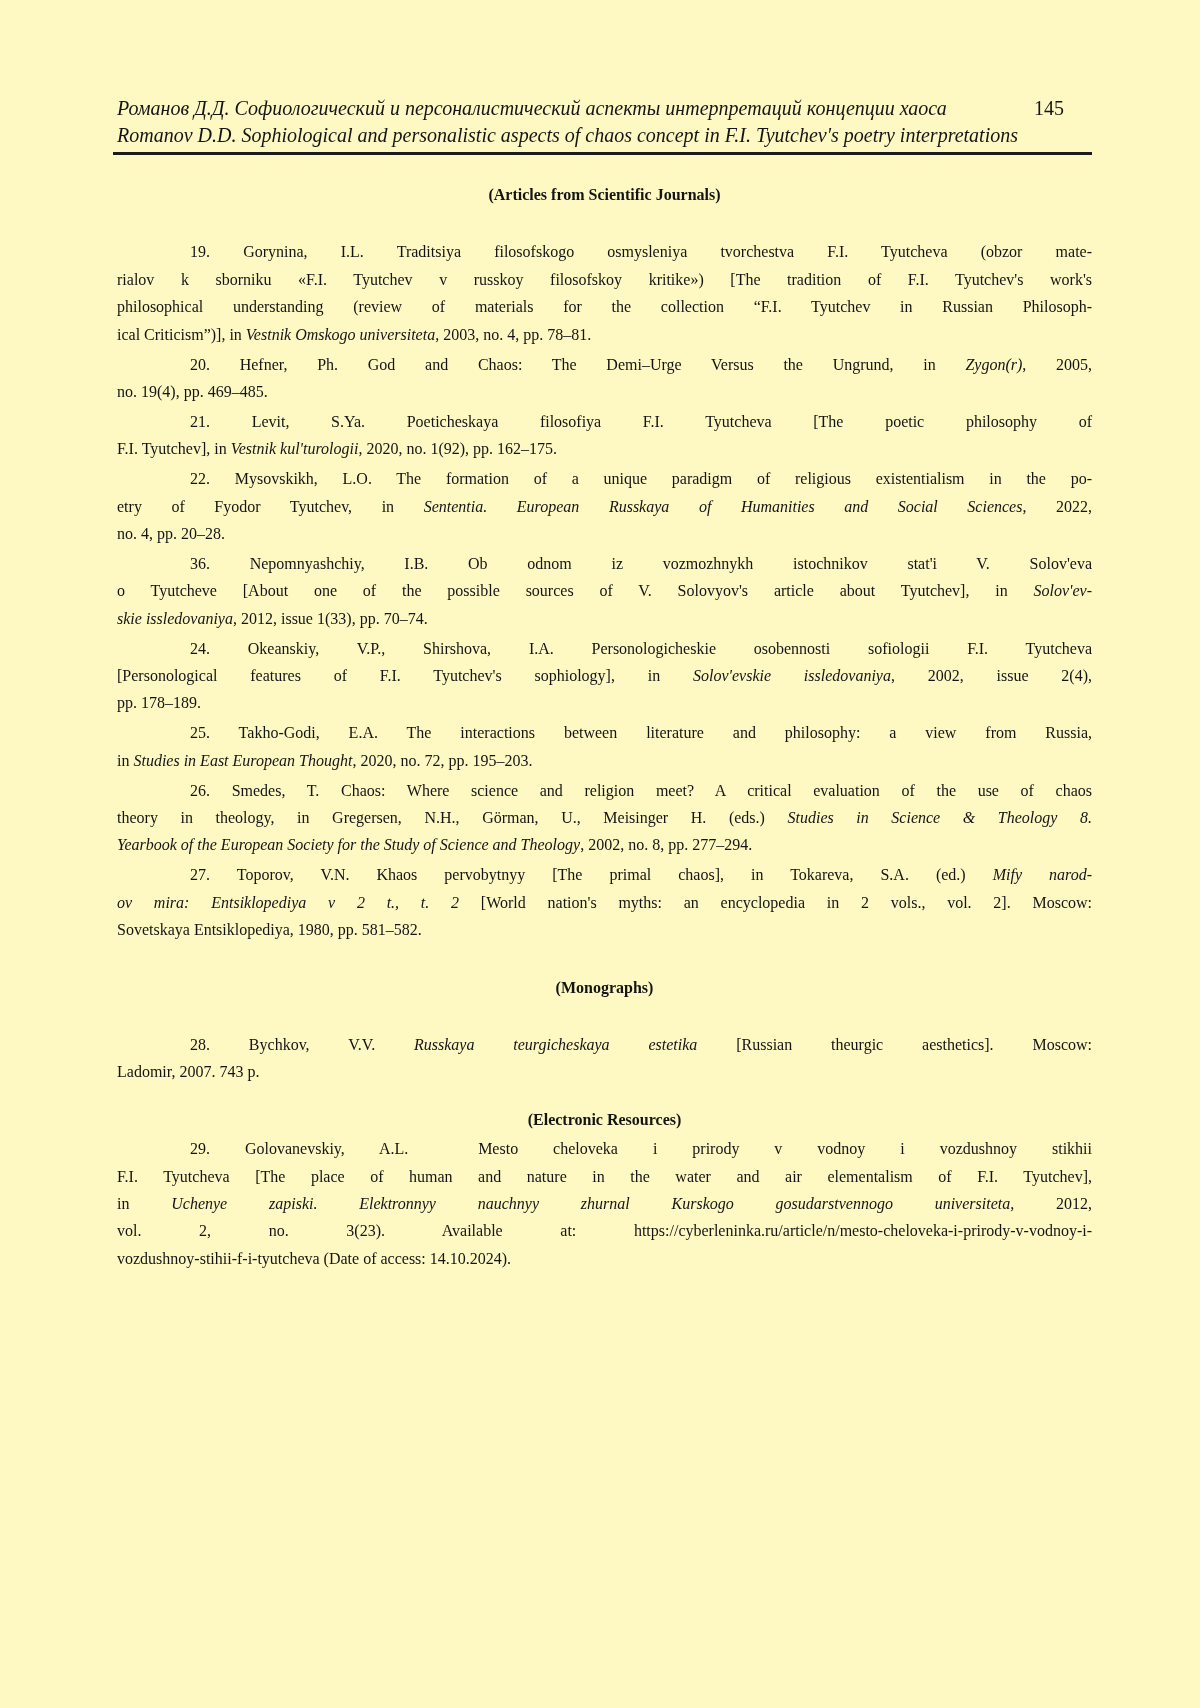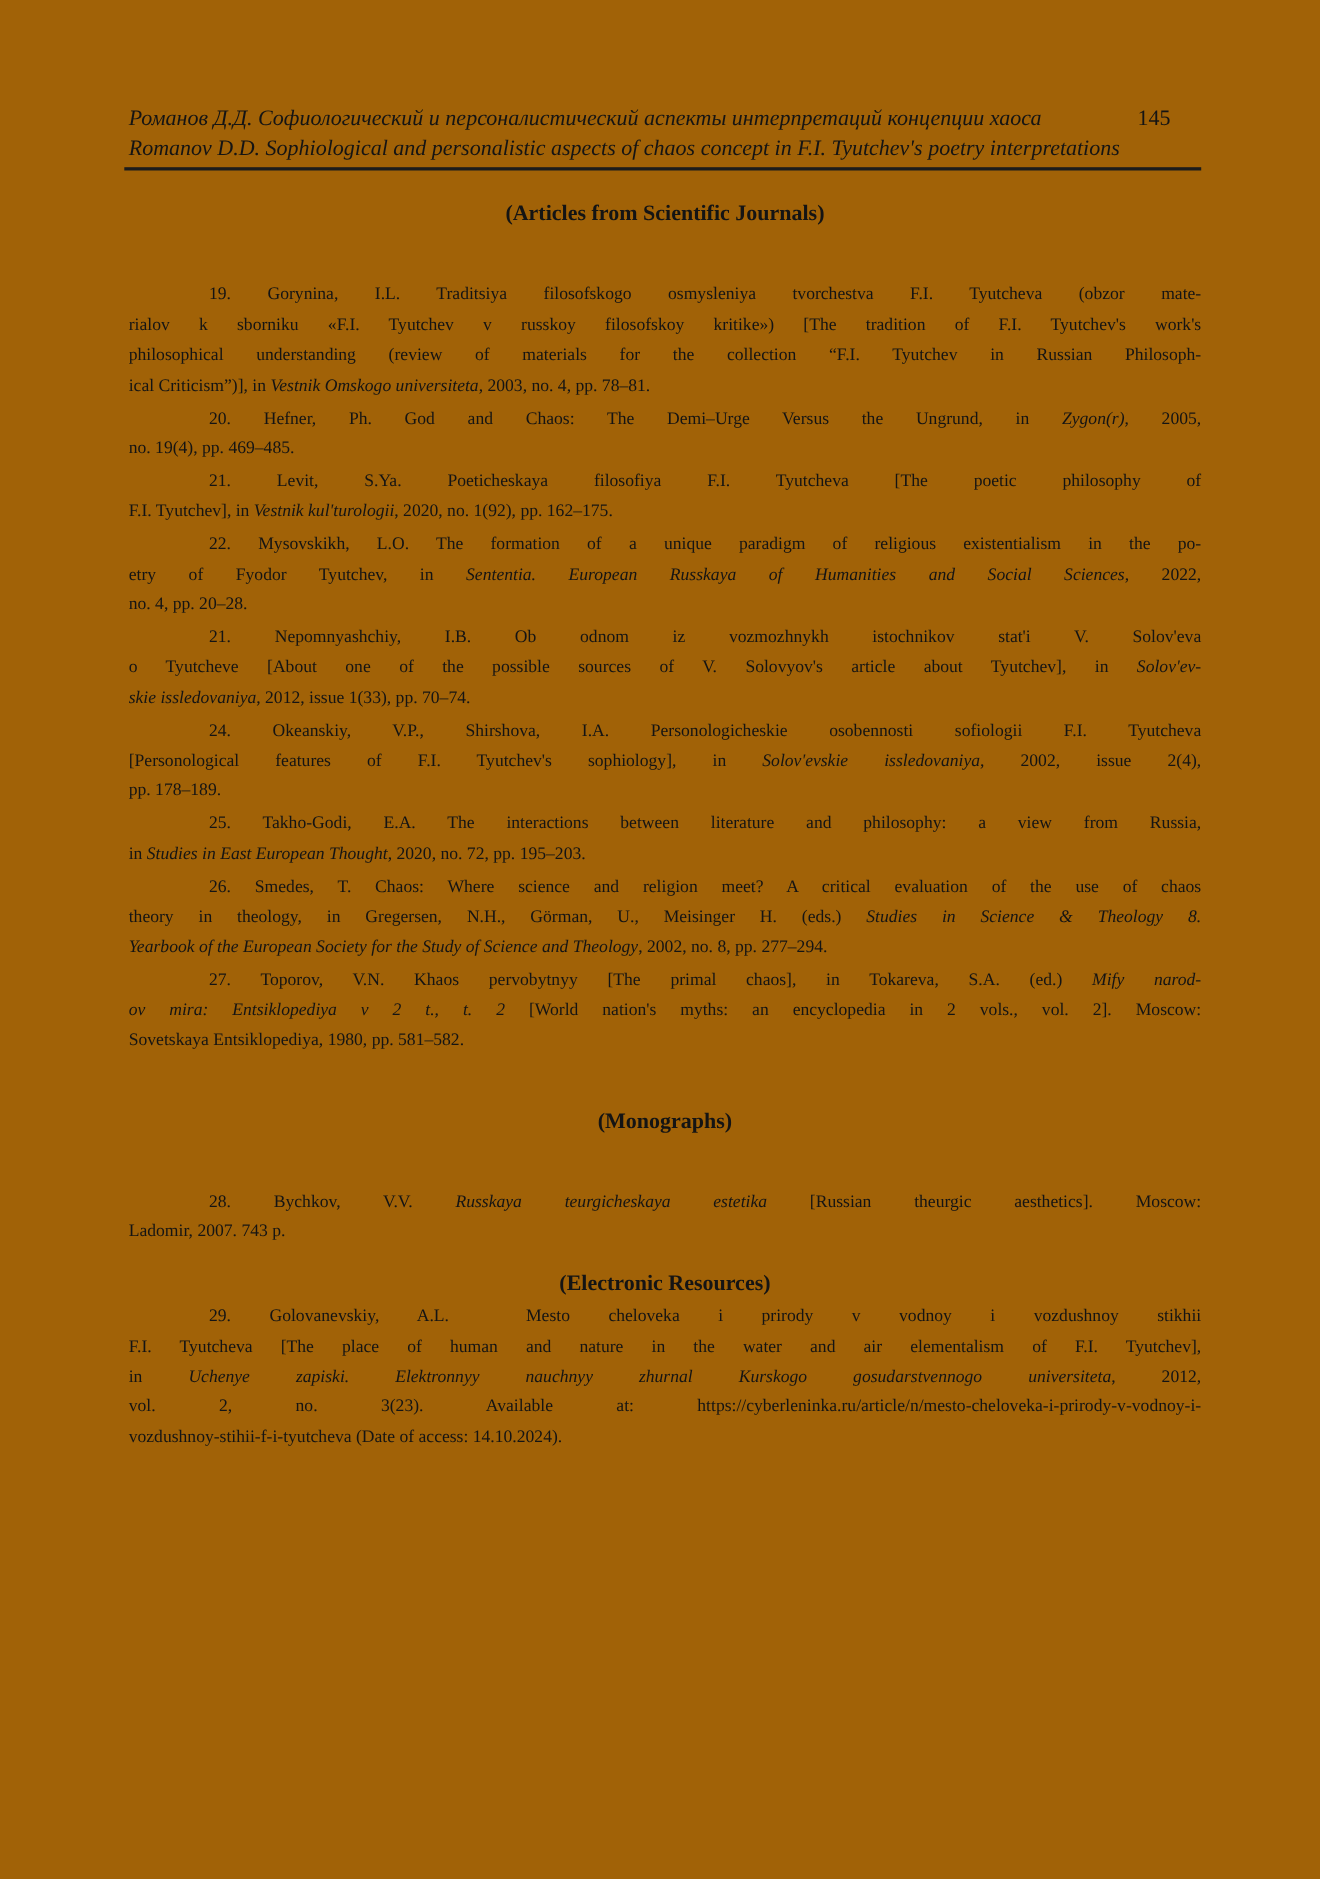--- a/index.html
+++ b/index.html
@@ -9,21 +9,21 @@
     height: 1708px;
     background: #fdfdfd;
     color: #141414;
     font-family: "Liberation Serif", "DejaVu Serif", serif;
     overflow: hidden;
     position: relative;
   }
   .sheet {
     position: absolute;
     inset: 0;
-    background: #a16207;
+    background: #fef9c3;
   }
   .content {
     position: absolute;
     left: 117px;
     top: 95px;
     width: 975px;
   }
   
   .running-header {
     font-style: italic;
@@ -39,24 +39,24 @@
   }
   .rule {
     margin-top: 3px;
     margin-left: -4px;
     width: calc(100% + 4px);
     border-bottom: 3px solid #1c1c1c;
   }
   
   .section-heading {
     font-weight: bold;
-    font-size: 20px;
+    font-size: 16px;
     line-height: 27.4px;
     text-align: center;
-    margin: 46px 0;
+    margin: 30px 0;
   }
   .ref-section:first-child .section-heading { margin-top: 26px; }
   .ref-section:last-child .section-heading { margin-top: 20px; margin-bottom: 2px; }
   
   .reference {
     font-size: 16px;
     line-height: 27.4px;
     margin-bottom: 2.5px;
   }
   .line {
@@ -99,21 +99,21 @@
           <div class="reference">
             <div class="line first"><span>21. Levit, S.Ya. Poeticheskaya filosofiya F.I. Tyutcheva [The poetic philosophy of</span></div>
             <div class="line last"><span>F.I. Tyutchev], in </span><span class="it">Vestnik kul'turologii</span><span>, 2020, no. 1(92), pp. 162–175.</span></div>
           </div>
           <div class="reference">
             <div class="line first"><span>22. Mysovskikh, L.O. The formation of a unique paradigm of religious existentialism in the po-</span></div>
             <div class="line"><span>etry of Fyodor Tyutchev, in </span><span class="it">Sententia. European Russkaya of Humanities and Social Sciences</span><span>, 2022,</span></div>
             <div class="line last"><span>no. 4, pp. 20–28.</span></div>
           </div>
           <div class="reference">
-            <div class="line first"><span>21. Nepomnyashchiy, I.B. Ob odnom iz vozmozhnykh istochnikov stat'i V. Solov'eva</span></div>
+            <div class="line first"><span>36. Nepomnyashchiy, I.B. Ob odnom iz vozmozhnykh istochnikov stat'i V. Solov'eva</span></div>
             <div class="line"><span>o Tyutcheve [About one of the possible sources of V. Solovyov's article about Tyutchev], in </span><span class="it">Solov'ev-</span></div>
             <div class="line last"><span class="it">skie issledovaniya</span><span>, 2012, issue 1(33), pp. 70–74.</span></div>
           </div>
           <div class="reference">
             <div class="line first"><span>24. Okeanskiy, V.P., Shirshova, I.A. Personologicheskie osobennosti sofiologii F.I. Tyutcheva</span></div>
             <div class="line"><span>[Personological features of F.I. Tyutchev's sophiology], in </span><span class="it">Solov'evskie issledovaniya</span><span>, 2002, issue 2(4),</span></div>
             <div class="line last"><span>pp. 178–189.</span></div>
           </div>
           <div class="reference">
             <div class="line first"><span>25. Takho-Godi, E.A. The interactions between literature and philosophy: a view from Russia,</span></div>

